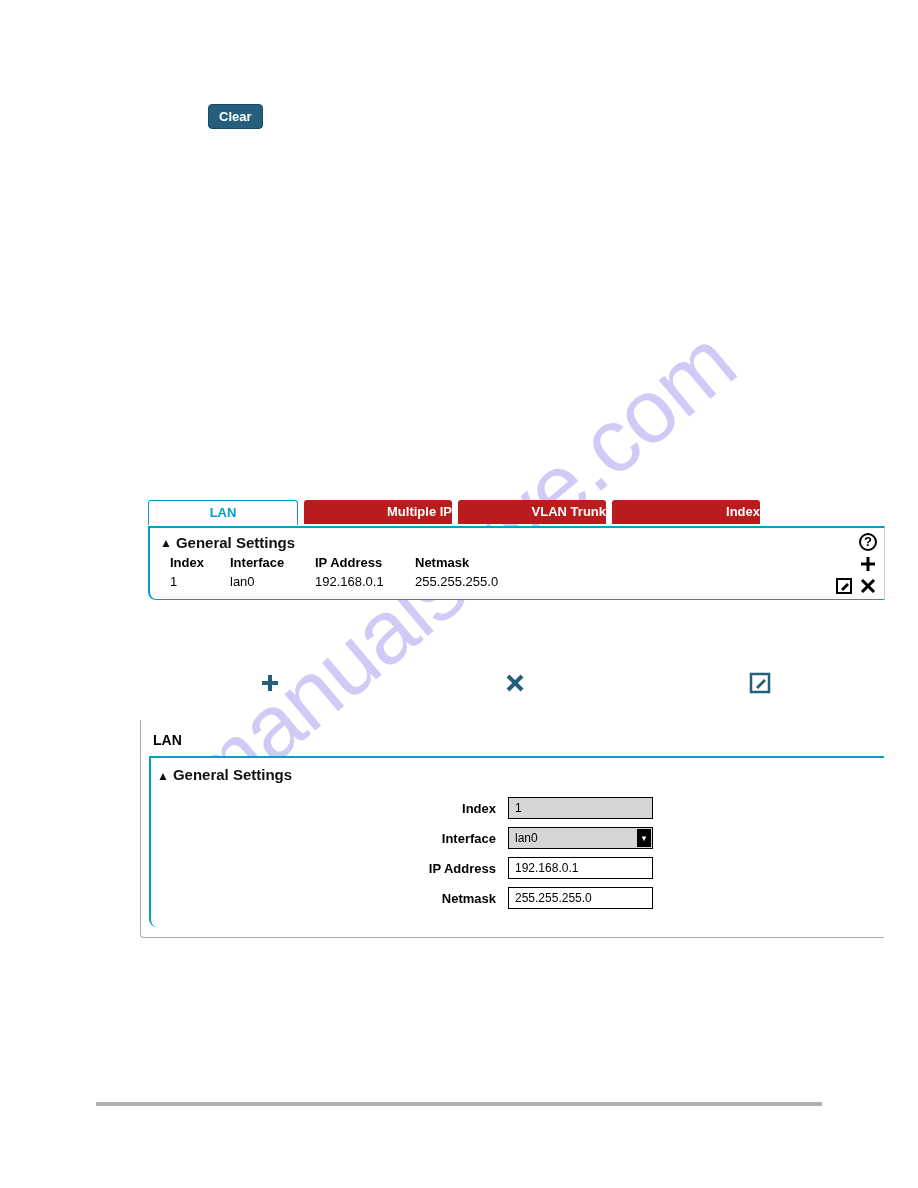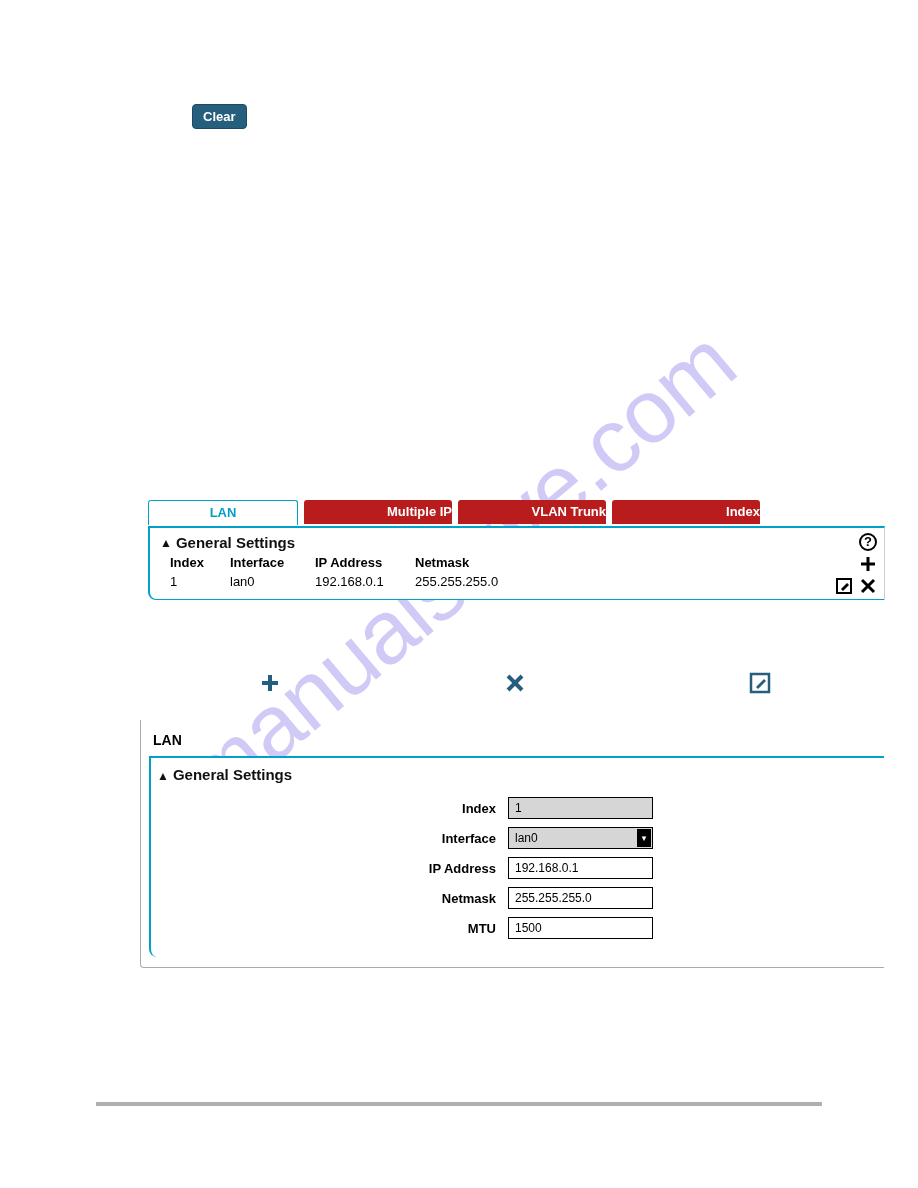--- a/index.html
+++ b/index.html
@@ -10,21 +10,21 @@
     width: 918px;
     position: relative;
   }
   .page {
     position: relative;
     width: 918px;
     height: 1188px;
   }
   .clear-btn {
     position: absolute;
-    left: 192px;
+    left: 208px;
     top: 104px;
     background: #265e7e;
     color: #fff;
     border: 1px solid #1a4a63;
     border-radius: 4px;
     padding: 4px 10px;
     font-weight: bold;
     font-size: 13px;
     cursor: pointer;
   }
@@ -352,23 +352,19 @@
       <div class="form-row">
         <div class="form-label">IP Address</div>
         <input class="form-input" value="192.168.0.1" style="">
       </div>
 
       <div class="form-row">
         <div class="form-label">Netmask</div>
         <input class="form-input" value="255.255.255.0" style="">
       </div>
 
-      <div class="form-row">
-        <div class="form-label">MTU</div>
-        <input class="form-input" value="1500" style="">
-      </div>
 
     </div>
   </div>
 
   <div class="footer-line"></div>
 
 </div>
 
 </body></html>

